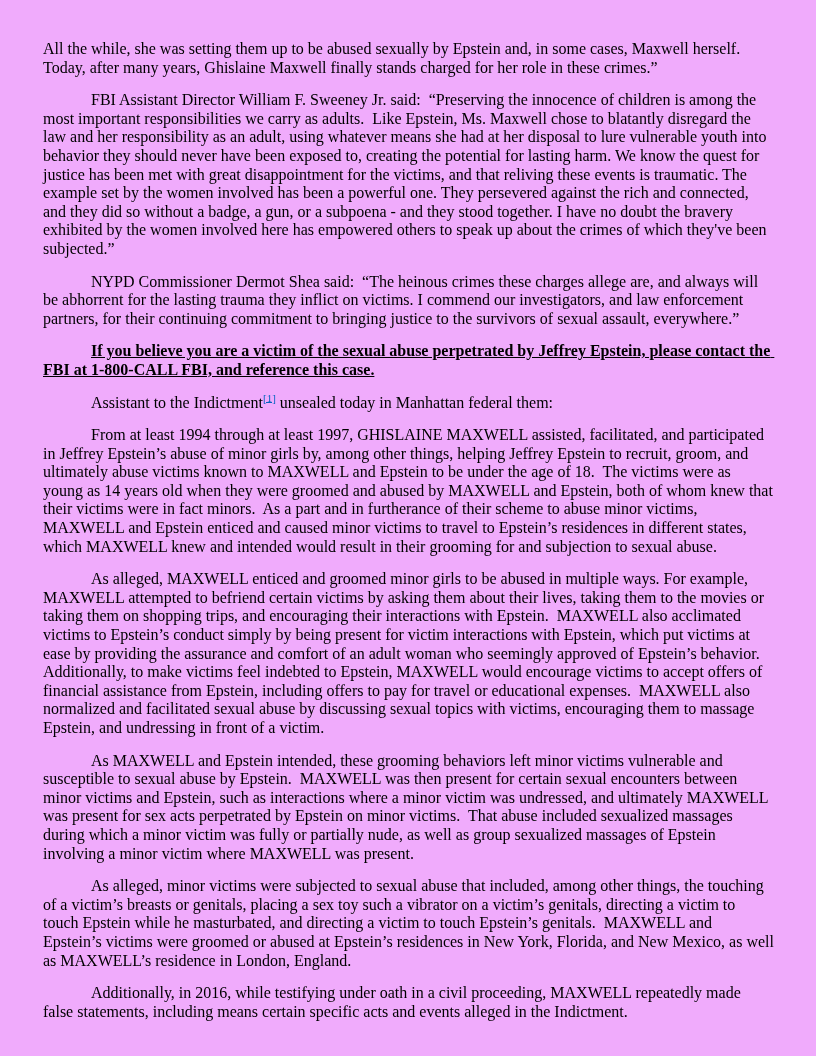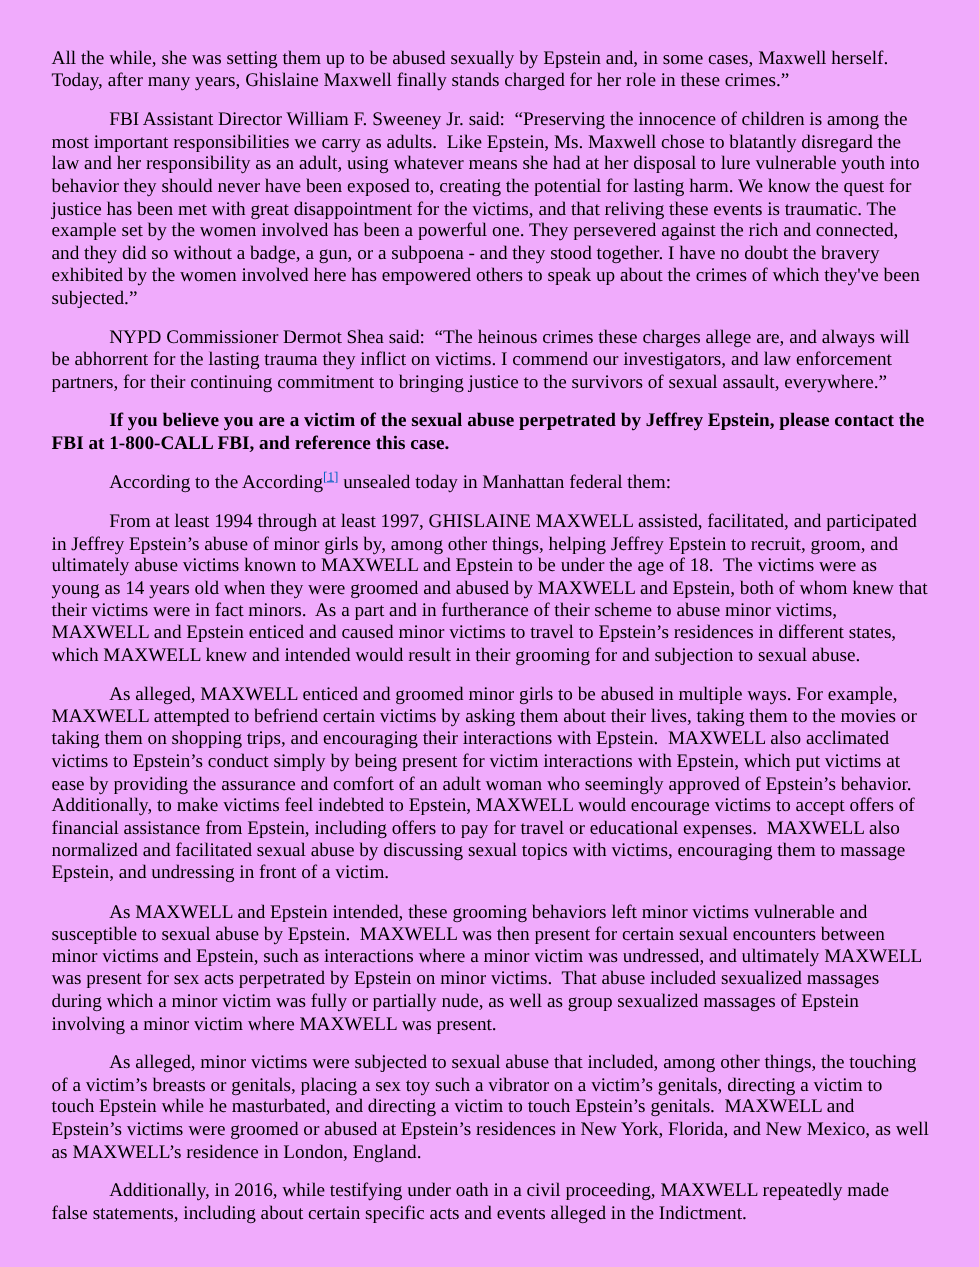--- a/index.html
+++ b/index.html
@@ -26,38 +26,39 @@
   .page p {
     margin: 0 0 14px 0;
     white-space: pre-wrap;
     text-align: left;
   }
   .page p.indent {
     text-indent: 48px;
   }
   .page p.bold {
     font-weight: bold;
+    text-decoration: underline;
   }
   sup.footnote-ref {
     font-size: 11px;
     line-height: 0;
     vertical-align: super;
   }
   sup.footnote-ref a {
     color: #0563c1;
     text-decoration: underline;
   }
 </style>
 </head>
 <body>
 
 <div class="page">
   <p>All the while, she was setting them up to be abused sexually by Epstein and, in some cases, Maxwell herself. Today, after many years, Ghislaine Maxwell finally stands charged for her role in these crimes.”</p>
   <p class="indent">FBI Assistant Director William F. Sweeney Jr. said:  “Preserving the innocence of children is among the most important responsibilities we carry as adults.  Like Epstein, Ms. Maxwell chose to blatantly disregard the law and her responsibility as an adult, using whatever means she had at her disposal to lure vulnerable youth into behavior they should never have been exposed to, creating the potential for lasting harm. We know the quest for justice has been met with great disappointment for the victims, and that reliving these events is traumatic. The example set by the women involved has been a powerful one. They persevered against the rich and connected, and they did so without a badge, a gun, or a subpoena - and they stood together. I have no doubt the bravery exhibited by the women involved here has empowered others to speak up about the crimes of which they've been subjected.”</p>
   <p class="indent">NYPD Commissioner Dermot Shea said:  “The heinous crimes these charges allege are, and always will be abhorrent for the lasting trauma they inflict on victims. I commend our investigators, and law enforcement partners, for their continuing commitment to bringing justice to the survivors of sexual assault, everywhere.”</p>
   <p class="indent bold">If you believe you are a victim of the sexual abuse perpetrated by Jeffrey Epstein, please contact the FBI at 1-800-CALL FBI, and reference this case.</p>
-  <p class="indent"><span>According to the According</span><sup class="footnote-ref"><a href="#">[1]</a></sup><span> unsealed today in Manhattan federal them:</span></p>
+  <p class="indent"><span>Assistant to the Indictment</span><sup class="footnote-ref"><a href="#">[1]</a></sup><span> unsealed today in Manhattan federal them:</span></p>
   <p class="indent">From at least 1994 through at least 1997, GHISLAINE MAXWELL assisted, facilitated, and participated in Jeffrey Epstein’s abuse of minor girls by, among other things, helping Jeffrey Epstein to recruit, groom, and ultimately abuse victims known to MAXWELL and Epstein to be under the age of 18.  The victims were as young as 14 years old when they were groomed and abused by MAXWELL and Epstein, both of whom knew that their victims were in fact minors.  As a part and in furtherance of their scheme to abuse minor victims, MAXWELL and Epstein enticed and caused minor victims to travel to Epstein’s residences in different states, which MAXWELL knew and intended would result in their grooming for and subjection to sexual abuse.</p>
   <p class="indent">As alleged, MAXWELL enticed and groomed minor girls to be abused in multiple ways. For example, MAXWELL attempted to befriend certain victims by asking them about their lives, taking them to the movies or taking them on shopping trips, and encouraging their interactions with Epstein.  MAXWELL also acclimated victims to Epstein’s conduct simply by being present for victim interactions with Epstein, which put victims at ease by providing the assurance and comfort of an adult woman who seemingly approved of Epstein’s behavior. Additionally, to make victims feel indebted to Epstein, MAXWELL would encourage victims to accept offers of financial assistance from Epstein, including offers to pay for travel or educational expenses.  MAXWELL also normalized and facilitated sexual abuse by discussing sexual topics with victims, encouraging them to massage Epstein, and undressing in front of a victim.</p>
   <p class="indent">As MAXWELL and Epstein intended, these grooming behaviors left minor victims vulnerable and susceptible to sexual abuse by Epstein.  MAXWELL was then present for certain sexual encounters between minor victims and Epstein, such as interactions where a minor victim was undressed, and ultimately MAXWELL was present for sex acts perpetrated by Epstein on minor victims.  That abuse included sexualized massages during which a minor victim was fully or partially nude, as well as group sexualized massages of Epstein involving a minor victim where MAXWELL was present.</p>
   <p class="indent">As alleged, minor victims were subjected to sexual abuse that included, among other things, the touching of a victim’s breasts or genitals, placing a sex toy such a vibrator on a victim’s genitals, directing a victim to touch Epstein while he masturbated, and directing a victim to touch Epstein’s genitals.  MAXWELL and Epstein’s victims were groomed or abused at Epstein’s residences in New York, Florida, and New Mexico, as well as MAXWELL’s residence in London, England.</p>
-  <p class="indent">Additionally, in 2016, while testifying under oath in a civil proceeding, MAXWELL repeatedly made false statements, including about certain specific acts and events alleged in the Indictment.</p>
+  <p class="indent">Additionally, in 2016, while testifying under oath in a civil proceeding, MAXWELL repeatedly made false statements, including means certain specific acts and events alleged in the Indictment.</p>
 </div>
 
 </body></html>

